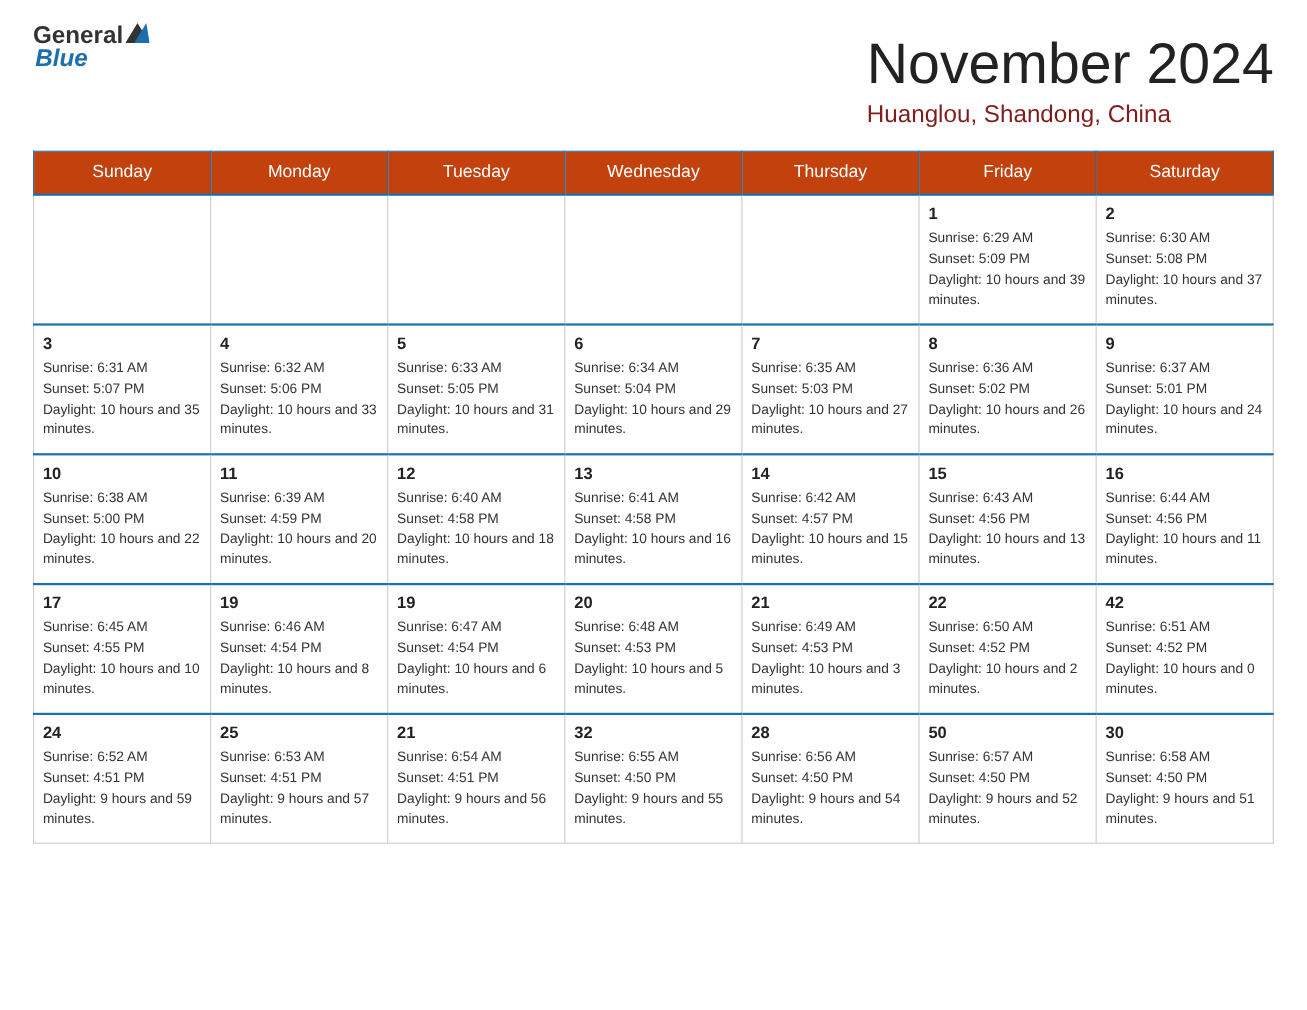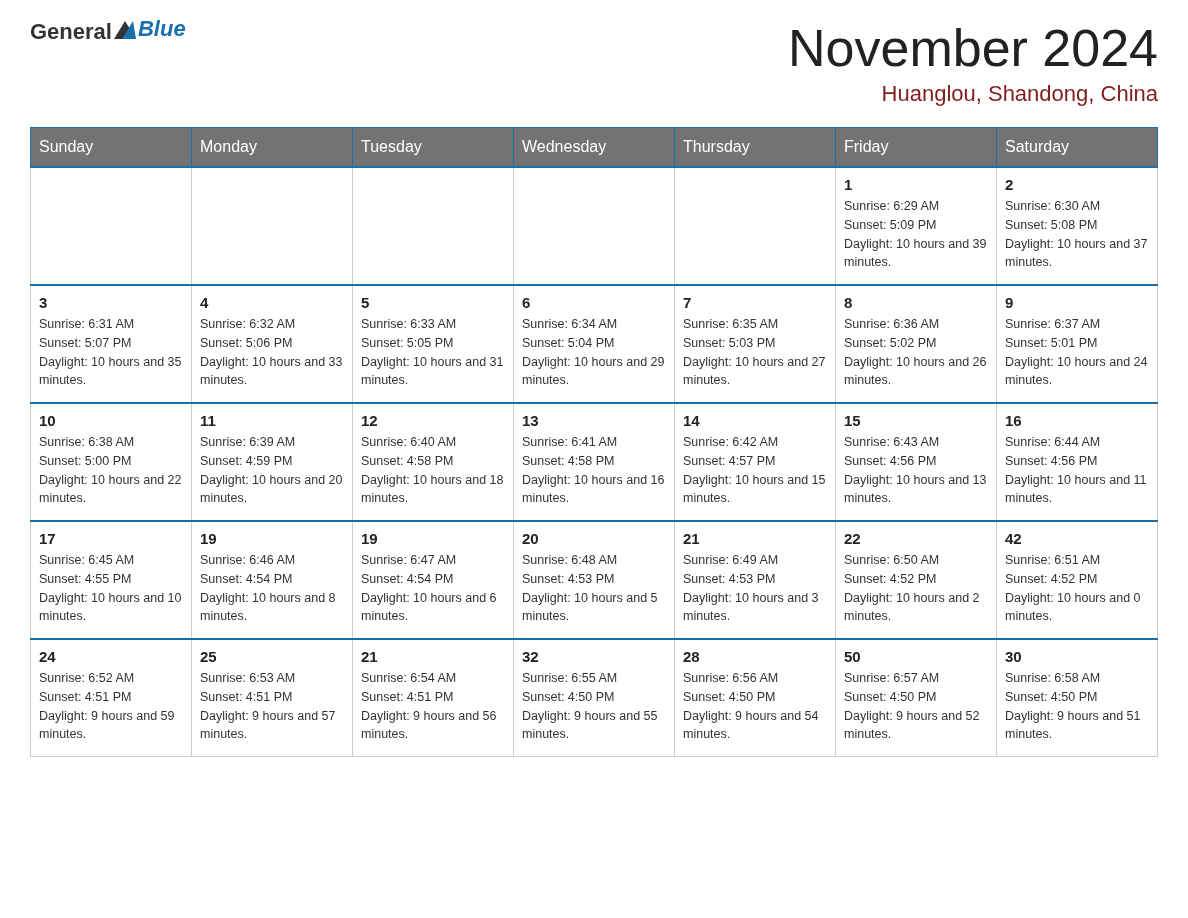--- a/index.html
+++ b/index.html
@@ -11,55 +11,55 @@
       min-height: 918px;
     }
     .header {
       display: flex;
       justify-content: space-between;
       align-items: flex-start;
       margin-bottom: 20px;
     }
     .logo-area {
       display: flex;
-      flex-direction: row;
+      flex-direction: column;
       align-items: flex-start;
       justify-content: flex-end;
     }
     .logo-text {
       font-size: 22px;
       font-weight: bold;
       color: #333;
       line-height: 1.1;
     }
     .title-area {
-      text-align: right;
+      margin-top: 10px;
     }
     .month-title {
       font-size: 52px;
       color: #222;
       font-weight: normal;
       line-height: 1.1;
     }
     .location-title {
       font-size: 22px;
       color: #7f1d1d;
       margin-top: 4px;
     }
     .calendar {
       width: 100%;
       border-collapse: collapse;
     }
     .calendar th {
-      background-color: #737373;
+      background-color: #c2410c;
       color: #fff;
       padding: 10px 8px;
       font-size: 16px;
       font-weight: normal;
-      text-align: left;
+      text-align: center;
       border: 1px solid #1a6fad;
     }
     .calendar td {
       vertical-align: top;
       padding: 8px 8px 12px 8px;
       border: 1px solid #ccc;
       font-size: 13px;
       color: #333;
       width: calc(100% / 7);
       min-height: 110px;

